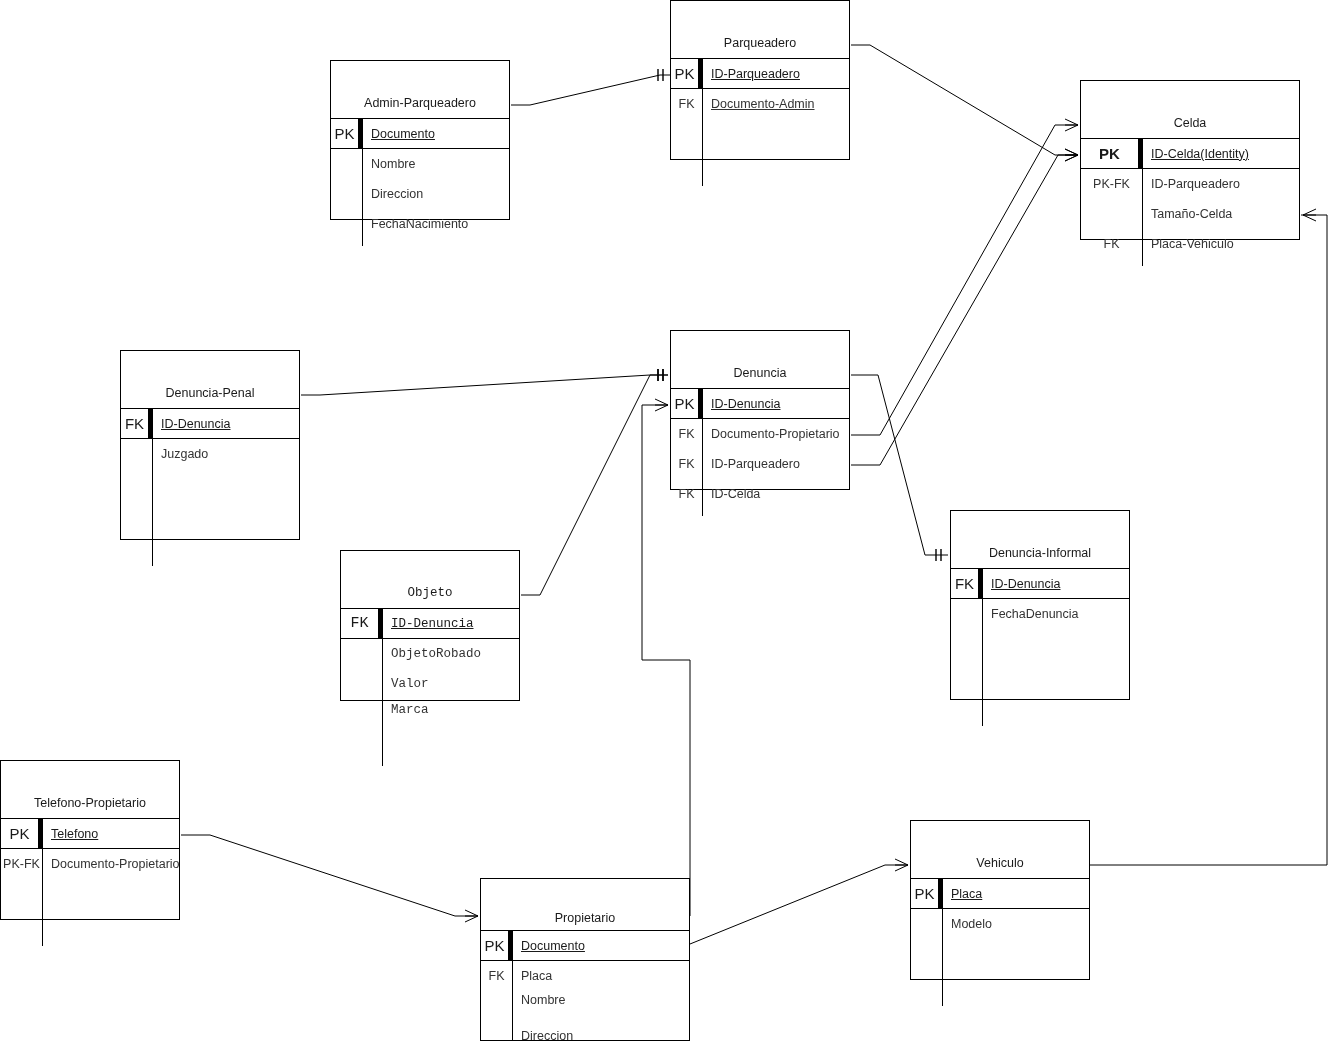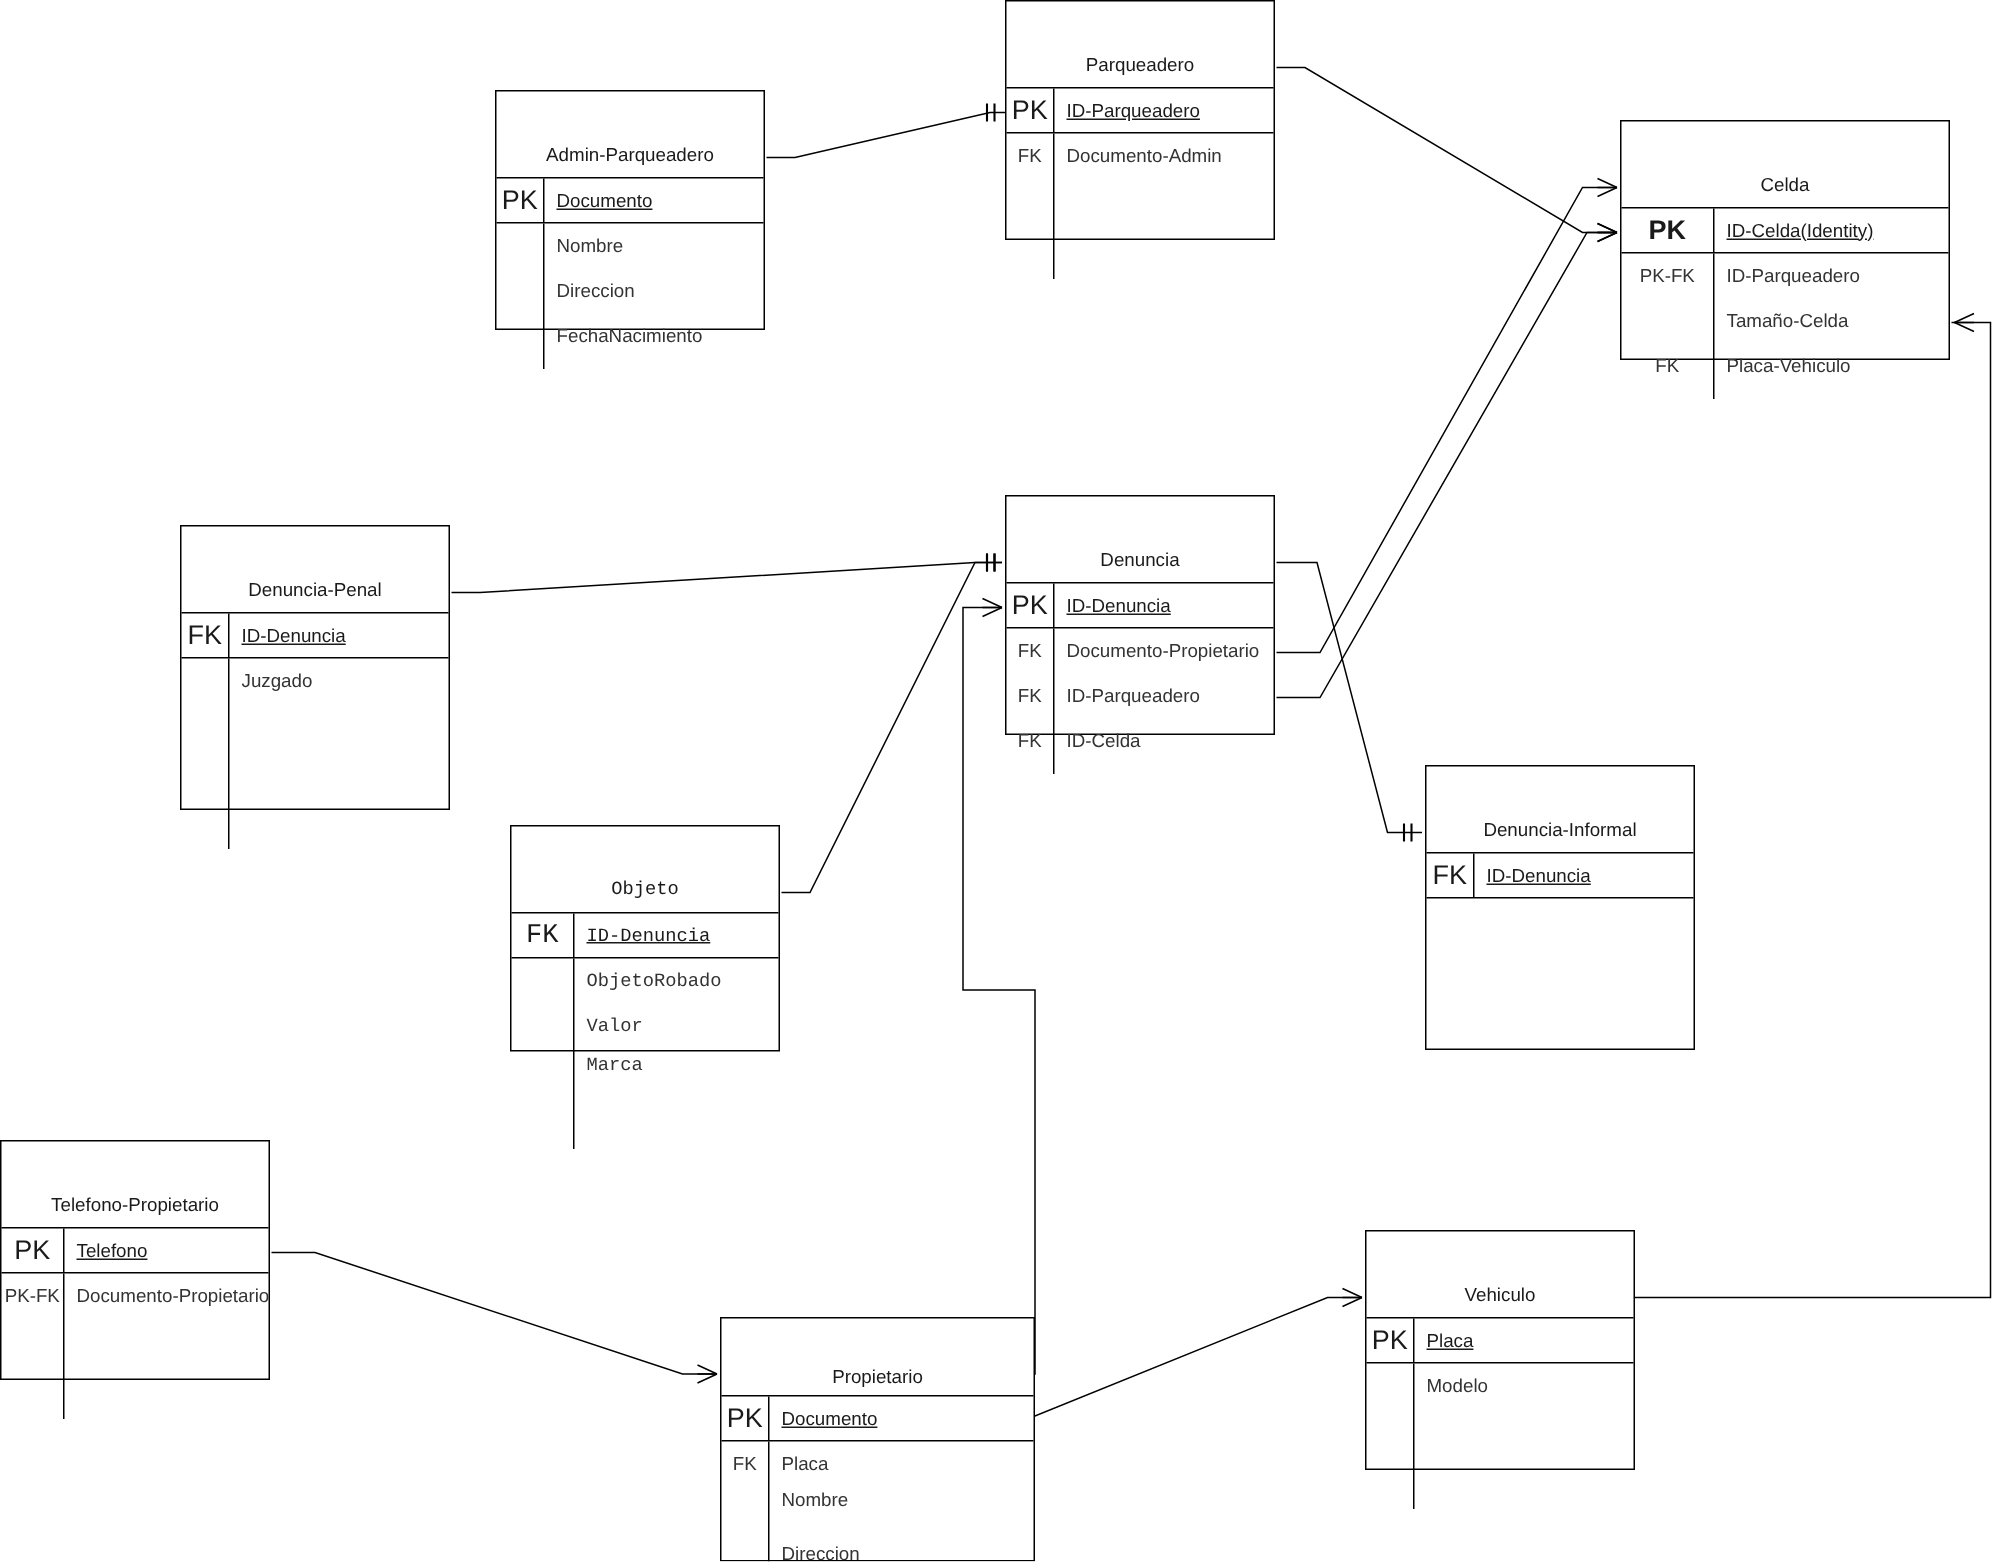--- a/index.html
+++ b/index.html
@@ -47,26 +47,26 @@
     display: flex;
     width: 100%;
     align-items: center;
   }
   .ent-row.sep {
     border-bottom: 1px solid #000000;
   }
   .key-cell {
     box-sizing: border-box;
     flex: 0 0 auto;
-    border-right: 1px solid #000000;
+    border-right: 5px solid #000000;
     height: 100%;
     display: flex;
     align-items: center;
     justify-content: center;
-    font-size: 18px;
+    font-size: 15px;
     color: #1a1a1a;
     text-align: center;
   }
   .key-cell.bold { font-weight: bold; }
   .attr-cell {
     box-sizing: border-box;
     flex: 1 1 auto;
     height: 100%;
     display: flex;
     align-items: center;
@@ -214,21 +214,21 @@
       <div class="ent-title" style="height: 30px;">Parqueadero</div>
       <div class="ent-row sep" style="height: 30px;">
         <div class="key-cell" style="flex-basis: 32px; width: 32px;">PK</div>
         <div class="attr-cell pk">ID-Parqueadero</div>
       </div>
       <div class="body-block" style="height: 97px;">
         <div class="body-keys" style="flex-basis: 32px; width: 32px; position: relative;">
           <div class="k" style="position: absolute; left: 0px; right: 0px; top: 0px; height: 30px;">FK</div>
         </div>
         <div class="body-attrs" style="position: relative;">
-          <div class="a" style="position: absolute; left: 0px; right: 0px; top: 0px; height: 30px;">Documento-Admin</div>
+          <div class="a" style="position: absolute; left: 0px; right: 0px; top: 0px; height: 30px; text-decoration: underline;">Documento-Admin</div>
         </div>
       </div>
     </div>
     <div class="entity" style="left: 330px; top: 60px; width: 180px; height: 160px;">
       <div class="ent-title" style="height: 30px;">Admin-Parqueadero</div>
       <div class="ent-row sep" style="height: 30px;">
         <div class="key-cell" style="flex-basis: 32px; width: 32px;">PK</div>
         <div class="attr-cell pk">Documento</div>
       </div>
       <div class="body-block" style="height: 97px;">
@@ -296,20 +296,28 @@
           <div class="a" style="position: absolute; left: 0px; right: 0px; top: 0px; height: 30px;">Juzgado</div>
         </div>
       </div>
     </div>
     <div class="entity" style="left: 950px; top: 510px; width: 180px; height: 190px;">
       <div class="ent-title" style="height: 30px;">Denuncia-Informal</div>
       <div class="ent-row sep" style="height: 30px;">
         <div class="key-cell" style="flex-basis: 32px; width: 32px;">FK</div>
         <div class="attr-cell pk">ID-Denuncia</div>
       </div>
+      <div class="body-block" style="height: 127px;">
+        <div class="body-keys" style="flex-basis: 32px; width: 32px; position: relative;">
+          <div class="k" style="position: absolute; left: 0px; right: 0px; top: 0px; height: 30px;"></div>
+        </div>
+        <div class="body-attrs" style="position: relative;">
+          <div class="a" style="position: absolute; left: 0px; right: 0px; top: 0px; height: 30px;">FechaDenuncia</div>
+        </div>
+      </div>
     </div>
     <div class="entity" style="left: 340px; top: 550px; width: 180px; height: 151px; font-family: Liberation Mono, monospace;">
       <div class="ent-title" style="height: 30px;">Objeto</div>
       <div class="ent-row sep" style="height: 30px;">
         <div class="key-cell" style="flex-basis: 42px; width: 42px;">FK</div>
         <div class="attr-cell pk">ID-Denuncia</div>
       </div>
       <div class="body-block" style="height: 127px;">
         <div class="body-keys" style="flex-basis: 42px; width: 42px; position: relative;">
           <div class="k" style="position: absolute; left: 0px; right: 0px; top: 0px; height: 30px;"></div>

